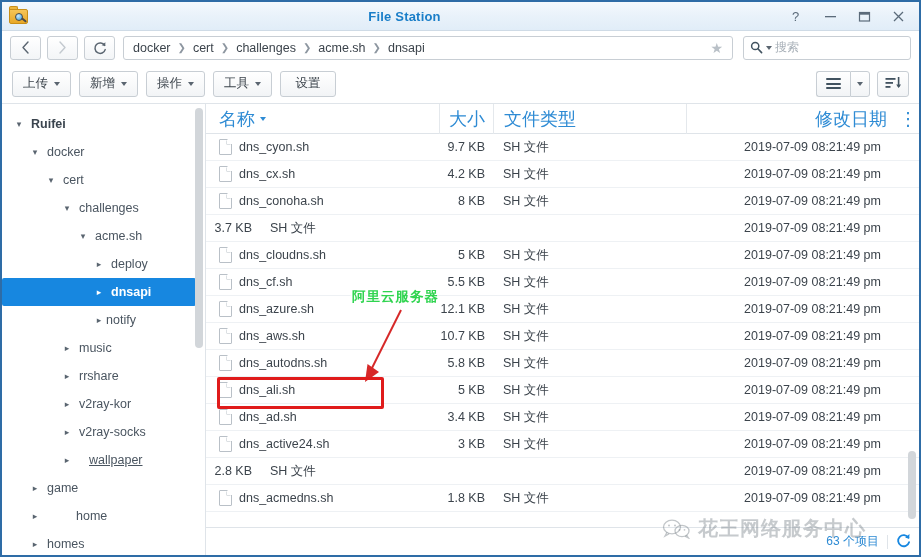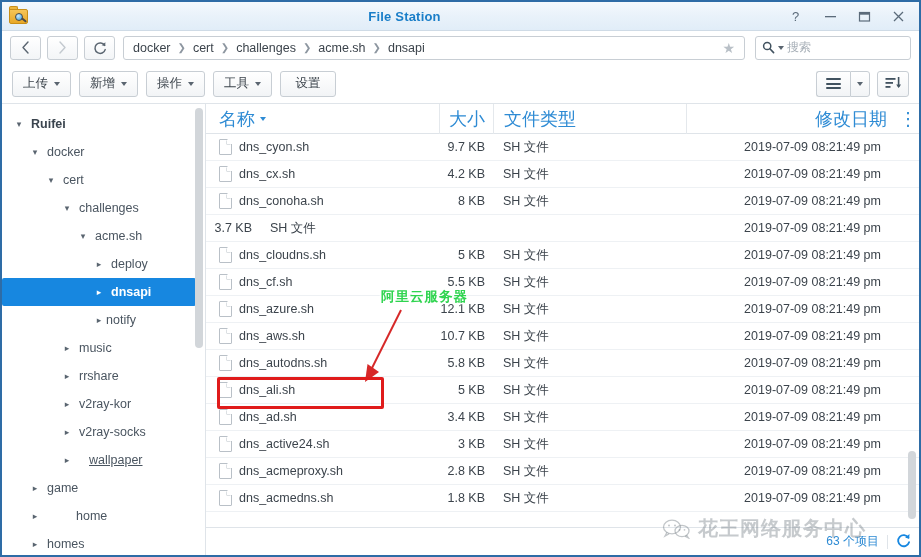--- a/index.html
+++ b/index.html
@@ -78,21 +78,21 @@
   .crumbbar {
     flex: 1 1 auto; height: 24px; border: 1px solid #c8ced4; border-radius: 3px;
     background: #ffffff; display: flex; align-items: center; padding: 0 4px 0 9px;
     margin-left: 2px;
   }
   .crumbs { flex: 1 1 auto; display: flex; align-items: center; gap: 0px; overflow: hidden; }
   .crumb { font-size: 12.5px; color: #3c444c; white-space: nowrap; cursor: pointer; }
   .crumb-sep { font-size: 10px; color: #8d96a0; margin: 0 7px; }
   .star { color: #b9c0c7; font-size: 14px; padding: 0 5px; cursor: pointer; }
   .searchbox {
-    width: 156px; height: 24px; border: 1px solid #c8ced4; border-radius: 3px;
+    width: 168px; height: 24px; border: 1px solid #c8ced4; border-radius: 3px;
     background: #fff; display: flex; align-items: center; padding: 0 6px; gap: 3px;
     margin-left: 4px;
   }
   .search-ph { font-size: 12px; color: #a8b0b8; }
   .caret-down {
     width: 0; height: 0; border-left: 3.5px solid transparent; border-right: 3.5px solid transparent;
     border-top: 4px solid #5a6570;
   }
 
   
@@ -576,26 +576,20 @@
                 <span class="fold"></span>
               </span>
               <span>dns_active24.sh</span>
             </div>
             <div class="cell r-size">3 KB</div>
             <div class="cell r-type">SH 文件</div>
             <div class="cell r-date">2019-07-09 08:21:49 pm</div>
             <div class="cell r-more"></div>
           </div>
           <div class="frow">
-            <div class="cell r-name">
-              <span class="fileicon">
-                <span class="fold"></span>
-              </span>
-              <span>dns_acmeproxy.sh</span>
-            </div>
             <div class="cell r-size">2.8 KB</div>
             <div class="cell r-type">SH 文件</div>
             <div class="cell r-date">2019-07-09 08:21:49 pm</div>
             <div class="cell r-more"></div>
           </div>
           <div class="frow">
             <div class="cell r-name">
               <span class="fileicon">
                 <span class="fold"></span>
               </span>
@@ -616,21 +610,21 @@
         <span class="refresh">
           <svg width="15" height="15" viewBox="0 0 14 14">
             <path d="M11.6 4.4 A5.2 5.2 0 1 0 12.2 8.6" stroke="#1787e0" stroke-width="1.7" fill="none" stroke-linecap="round"></path>
             <path d="M12.6 1.0 L12.3 5.2 L8.5 4.4 Z" fill="#1787e0"></path>
           </svg>
         </span>
       </div>
     </div>
   </div>
 
-  <div class="ann-text" style="left:379px; top:286px;">阿里云服务器</div>
+  <div class="ann-text" style="left:350px; top:286px;">阿里云服务器</div>
 
   <svg class="ann-arrow" style="left:355px; top:300px; width:70px; height:90px;">
     <path d="M44 8 L14 68" stroke="#d62828" stroke-width="2" fill="none"></path>
     <path d="M8 80 L10.5 62 L22 70 Z" fill="#d62828"></path>
   </svg>
 
   <div class="ann-box" style="left:215px; top:375px; width:167px; height:32px;"></div>
 
   <div class="watermark" style="left:660px; top:513px;">
     <span class="wm-wechat">

